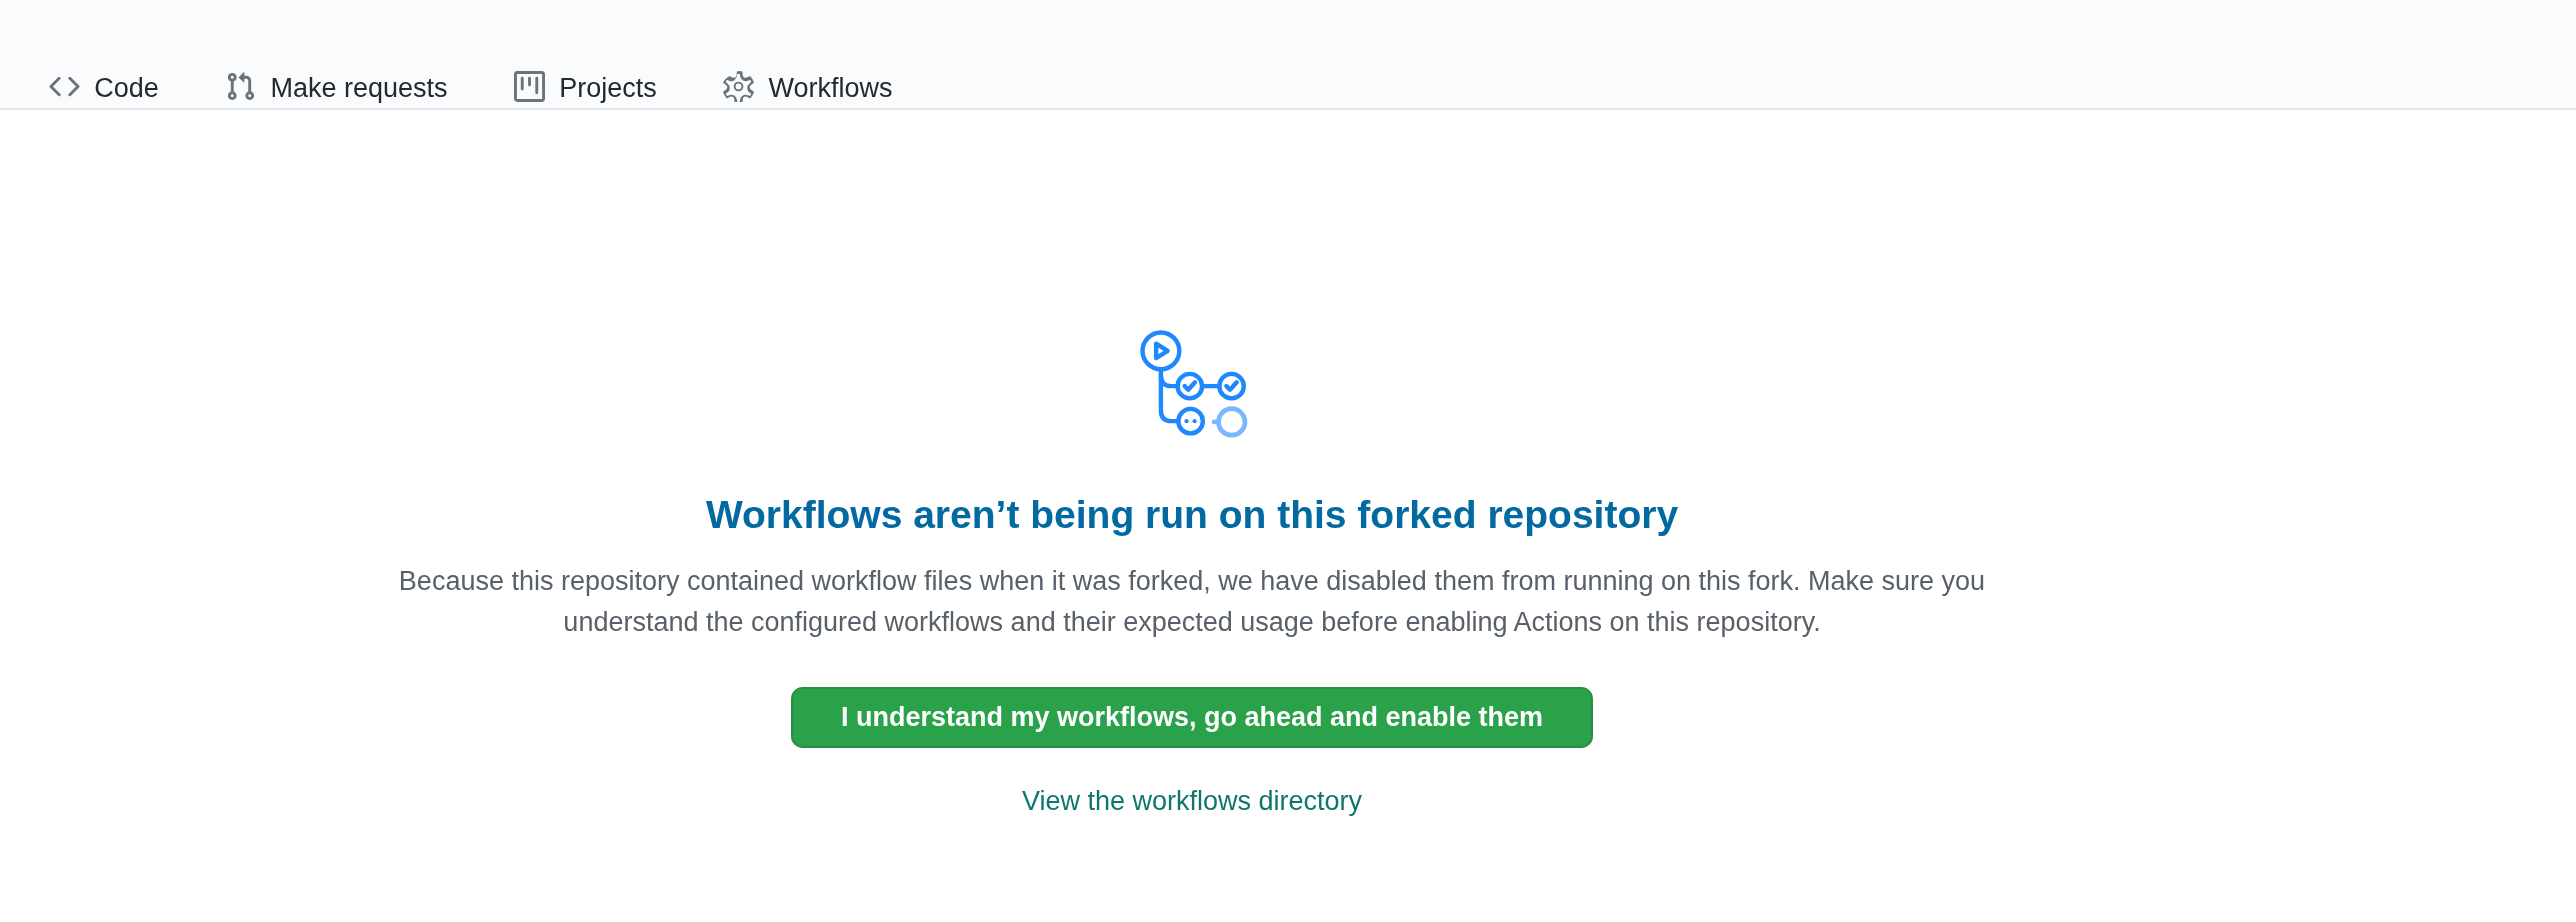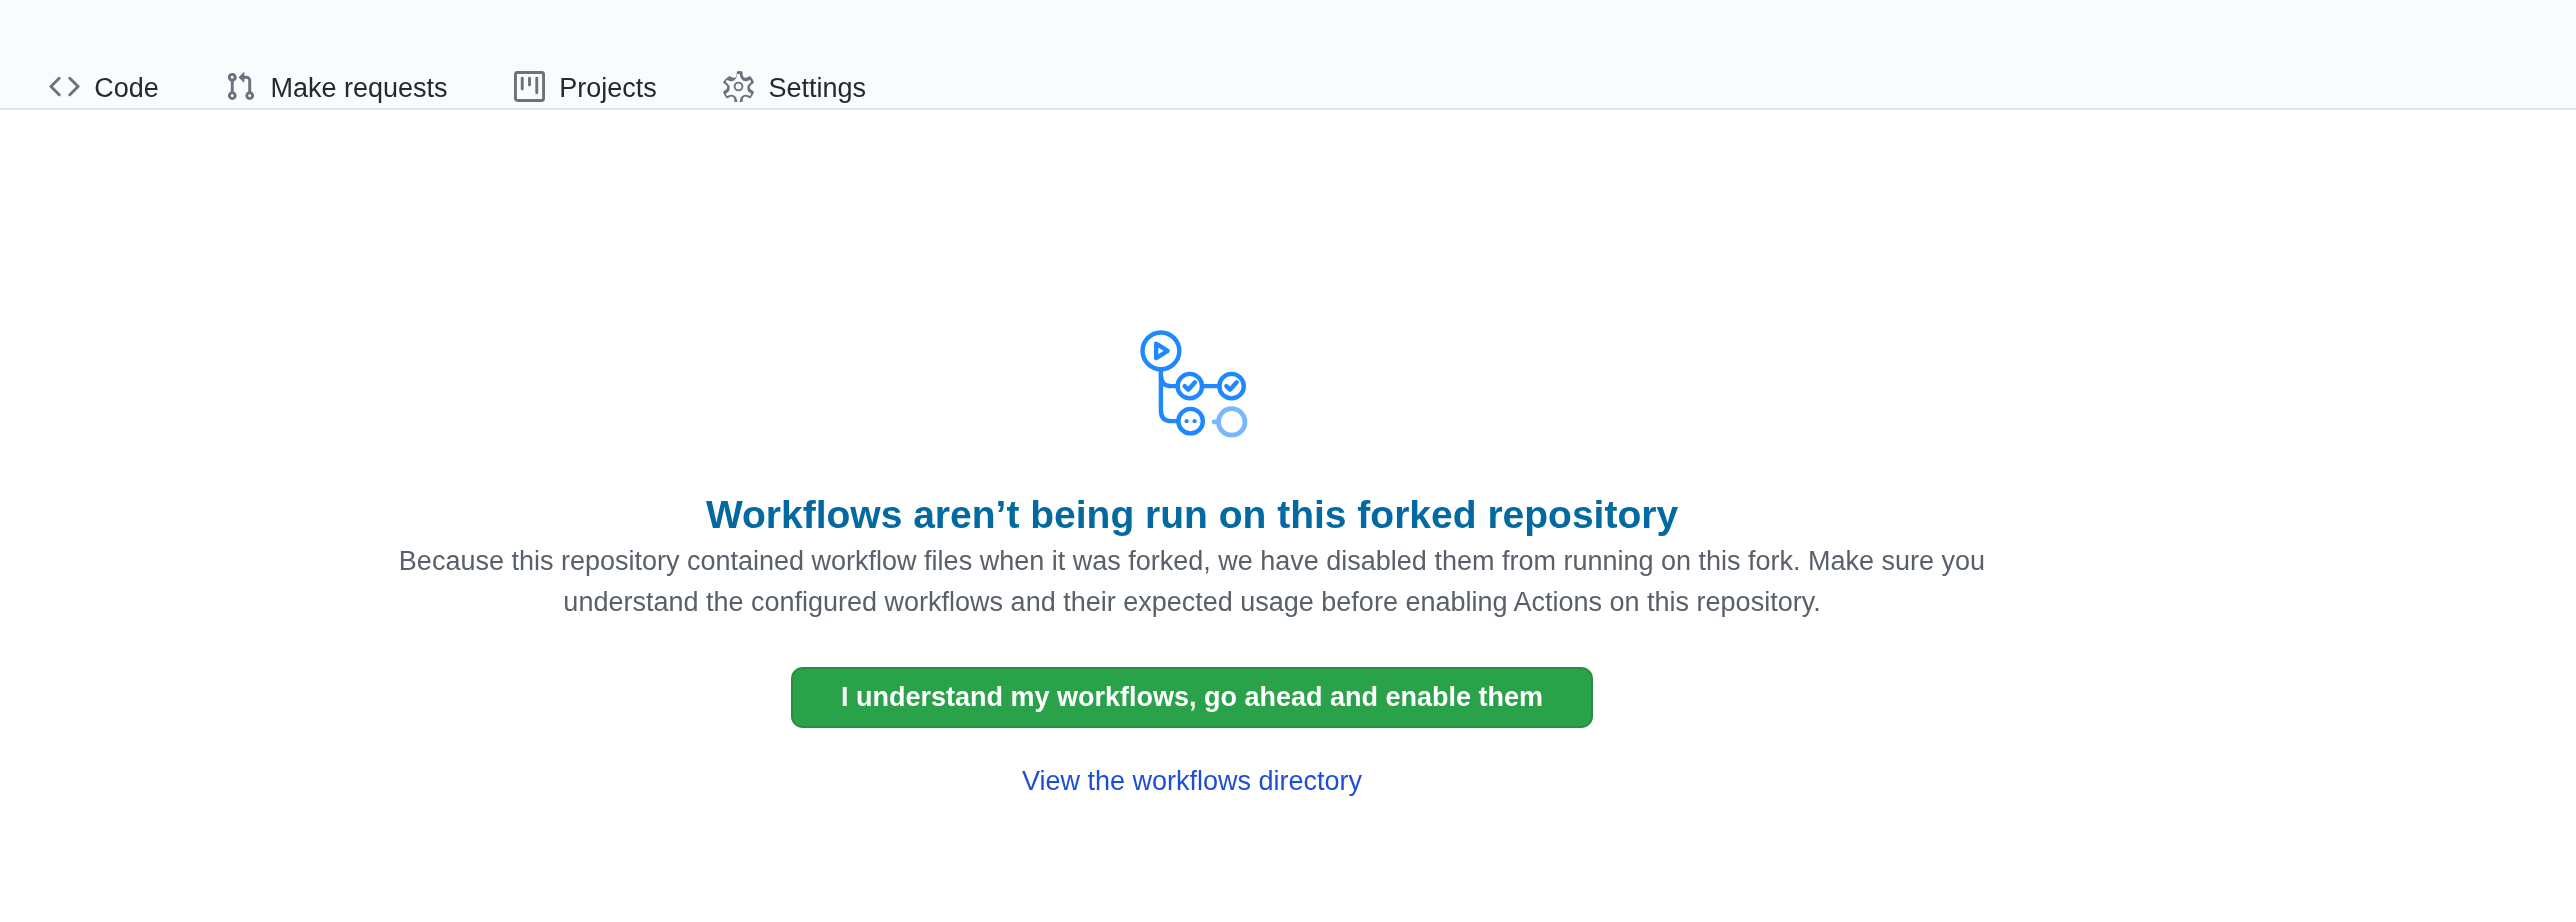--- a/index.html
+++ b/index.html
@@ -63,21 +63,21 @@
     height: 111px;
   }
   .bs-title {
     margin: 48px 0 0 0;
     font-size: 39px;
     line-height: 49px;
     font-weight: bold;
     color: #0369a1;
   }
   .bs-desc {
-    margin: 2px auto 0 auto;
+    margin: 22px auto 0 auto;
     max-width: 1622px;
     font-size: 27px;
     line-height: 41px;
     color: #586069;
   }
   .bs-button {
     margin-top: 44px;
     display: inline-block;
     height: 61px;
     padding: 0 48px;
@@ -88,21 +88,21 @@
     font-family: "Liberation Sans", sans-serif;
     font-size: 27px;
     font-weight: bold;
     line-height: 57px;
     cursor: pointer;
   }
   .bs-link-row { margin-top: 37px; }
   .bs-link {
     font-size: 27px;
     line-height: 33px;
-    color: #1d4ed8;
+    color: #0f766e;
     text-decoration: none;
     cursor: pointer;
   }
 </style>
 </head>
 <body>
 
 <nav class="repo-nav">
 
   <a class="tab">
@@ -132,21 +132,21 @@
     </span>
     <span>Projects</span>
   </a>
 
   <a class="tab">
     <span class="ticon">
       <svg viewBox="0 0 16 16" aria-hidden="true">
           <path d="M8 0a8.2 8.2 0 011.701.178c.179.04.31.187.33.369l.195 1.73a1.39 1.39 0 001.952 1.128l1.587-.702a.387.387 0 01.482.1 8.01 8.01 0 011.704 2.945.387.387 0 01-.152.47l-1.391 1.027a1.39 1.39 0 000 2.254l1.39 1.028a.387.387 0 01.153.47 8.01 8.01 0 01-1.704 2.944.387.387 0 01-.482.101l-1.587-.702a1.39 1.39 0 00-1.952 1.128l-.195 1.73a.387.387 0 01-.33.369 8.01 8.01 0 01-3.402 0 .387.387 0 01-.33-.37l-.195-1.729a1.39 1.39 0 00-1.952-1.128l-1.587.702a.387.387 0 01-.482-.1 8.01 8.01 0 01-1.704-2.945.387.387 0 01.152-.47l1.391-1.028a1.39 1.39 0 000-2.254l-1.39-1.027a.387.387 0 01-.153-.47A8.01 8.01 0 012.94 2.803a.387.387 0 01.482-.1l1.587.701a1.39 1.39 0 001.952-1.128l.195-1.73a.387.387 0 01.33-.369A8.2 8.2 0 018 0zm0 1.5a6.7 6.7 0 00-.691.036l-.124 1.107a2.89 2.89 0 01-4.06 2.343l-1.005-.444a6.51 6.51 0 00-.691 1.195l.883.652a2.89 2.89 0 010 4.688l-.883.652c.187.425.42.826.691 1.195l1.005-.444a2.89 2.89 0 014.06 2.343l.124 1.107a6.7 6.7 0 001.382 0l.124-1.107a2.89 2.89 0 014.06-2.343l1.005.444a6.51 6.51 0 00.691-1.195l-.883-.652a2.89 2.89 0 010-4.688l.883-.652a6.51 6.51 0 00-.691-1.195l-1.005.444a2.89 2.89 0 01-4.06-2.343l-.124-1.107A6.7 6.7 0 008 1.5zM8 5.5a2.5 2.5 0 100 5 2.5 2.5 0 000-5zM6.5 8a1.5 1.5 0 113 0 1.5 1.5 0 01-3 0z"></path>
         </svg>
     </span>
-    <span>Settings</span>
+    <span>Workflows</span>
   </a>
 </nav>
 
 <main class="content">
 
   <span class="wf-illustration">
     <svg viewBox="0 0 58 58" width="111" height="111" fill="none">
 
       <path d="M12.5 22.1 V43.6 Q12.5 49.2 18 49.2 H21.4" stroke="#2088ff" stroke-width="2.3" stroke-linecap="round"></path>
       <path d="M12.5 25.3 Q12.5 30.9 18 30.9 H21.1" stroke="#2088ff" stroke-width="2.3" stroke-linecap="round"></path>

